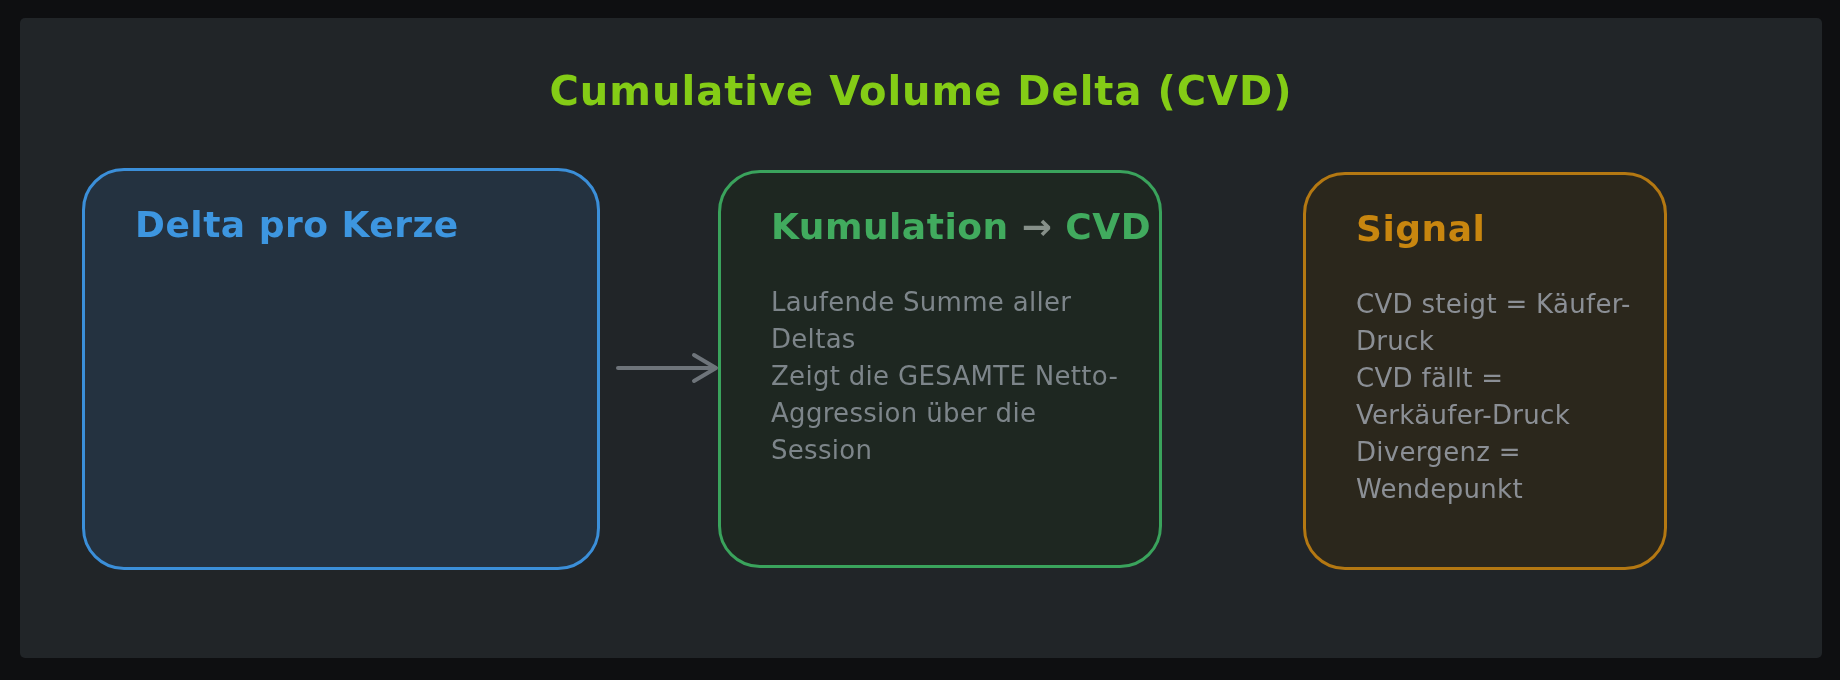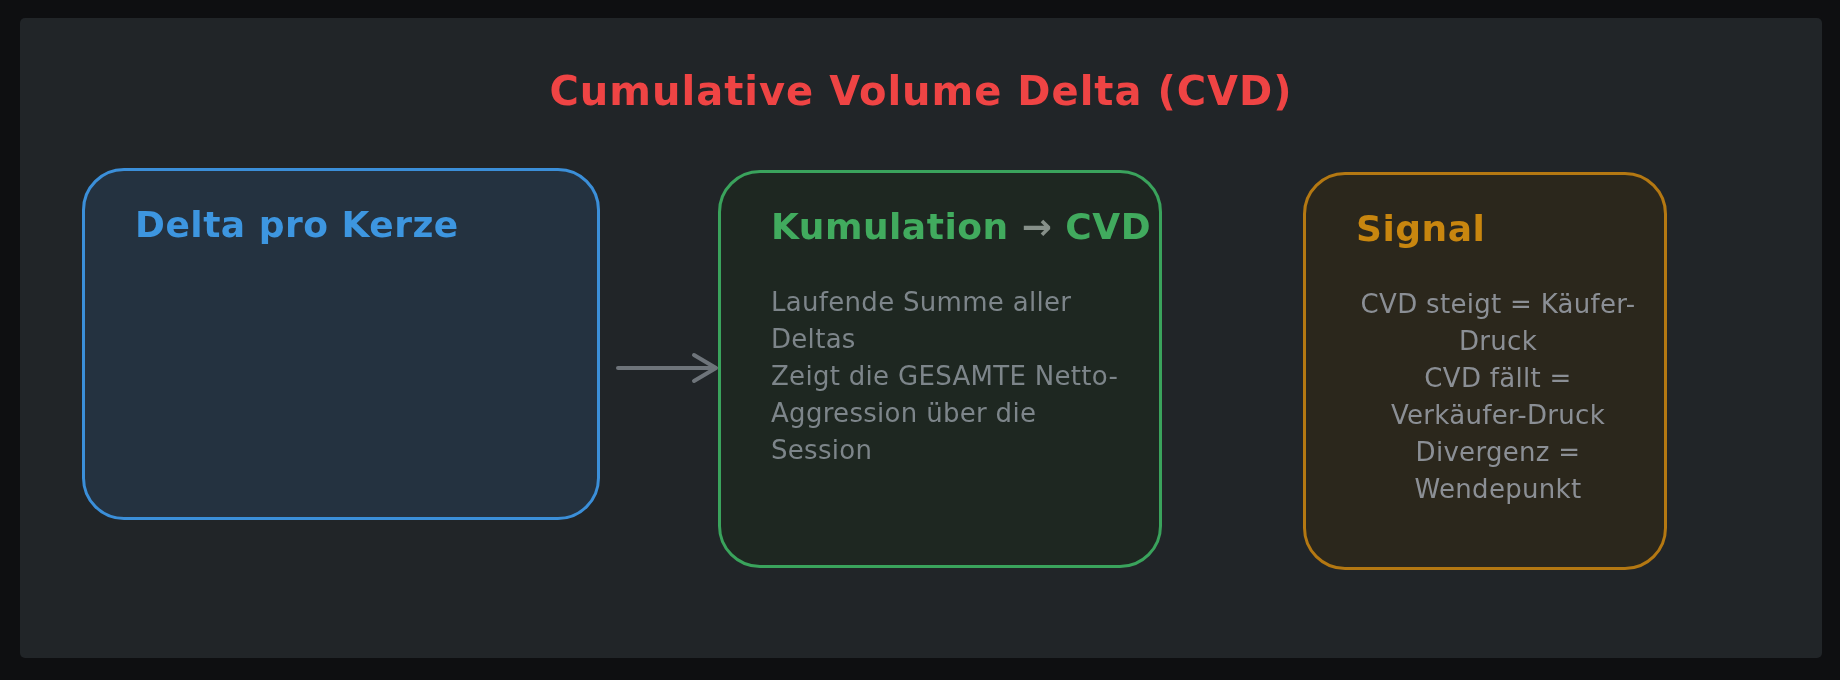--- a/index.html
+++ b/index.html
@@ -25,21 +25,21 @@
     font-weight: bold;
     letter-spacing: 1px;
     color: #b6bfcf;
   }
   .box {
     position: absolute;
     border: 3.5px solid #888;
     border-radius: 42px;
     padding: 32px 24px 32px 50px;
   }
-  .box-delta  { left: 62px;  top: 150px; width: 518px; height: 352px; }
+  .box-delta  { left: 62px;  top: 150px; width: 518px; height: 402px; }
   .box-kumul  { left: 698px; top: 152px; width: 444px; height: 398px; }
   .box-signal { left: 1283px; top: 154px; width: 364px; height: 398px; }
   .box-header {
     font-size: 36px;
     font-weight: bold;
     letter-spacing: 0.5px;
     line-height: 1.2;
     margin-bottom: 36px;
     white-space: nowrap;
   }
@@ -54,21 +54,21 @@
     position: absolute;
     left: 592px; top: 330px;
     width: 112px; height: 40px;
   }
 </style>
 </head>
 <body style="background: rgb(14, 15, 17);">
 
 <div class="canvas" style="background: rgb(33, 37, 40);">
 
-  <div class="title" style="color: #ef4444;">Cumulative Volume Delta (CVD)</div>
+  <div class="title" style="color: #84cc16;">Cumulative Volume Delta (CVD)</div>
 
   <div class="box box-delta" style="border-color: rgb(59, 143, 217); background: rgb(36, 50, 64);">
     <div class="box-header" style="color: rgb(61, 150, 224);">Delta pro Kerze</div>
   </div>
 
   <svg class="flow-arrow" viewBox="0 0 112 40">
     <g fill="none" stroke-linecap="round" stroke-linejoin="round" stroke-width="4" stroke="#6e747a">
       <path d="M 6 20 L 102 20"></path>
       <path d="M 82 7 L 104 20 L 82 33"></path>
     </g>
@@ -80,18 +80,18 @@
       <span style="color: rgb(134, 144, 137);">→</span>
       <span style="color: rgb(65, 171, 94);">CVD</span>
     </div>
     <div class="box-body" style="color: rgb(125, 133, 138);">Laufende Summe aller Deltas
 Zeigt die GESAMTE Netto-
 Aggression über die Session</div>
   </div>
 
   <div class="box box-signal" style="border-color: rgb(180, 120, 18); background: rgb(43, 39, 28);">
     <div class="box-header" style="color: rgb(200, 134, 15);">Signal</div>
-    <div class="box-body" style="color: rgb(139, 143, 149); text-align: center;">CVD steigt = Käufer-Druck
+    <div class="box-body" style="color: rgb(139, 143, 149);">CVD steigt = Käufer-Druck
 CVD fällt = Verkäufer-Druck
 Divergenz = Wendepunkt</div>
   </div>
 
 </div>
 
 </body></html>

